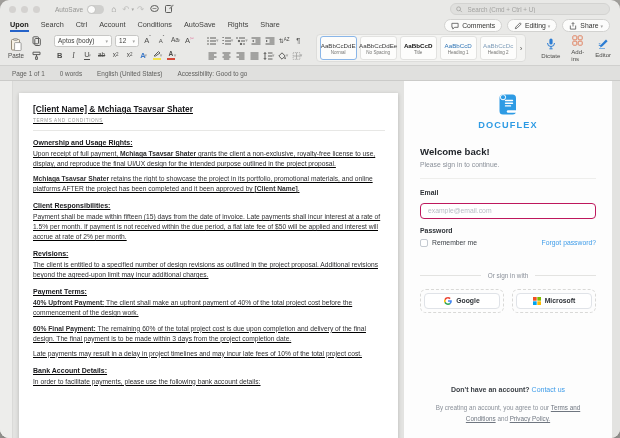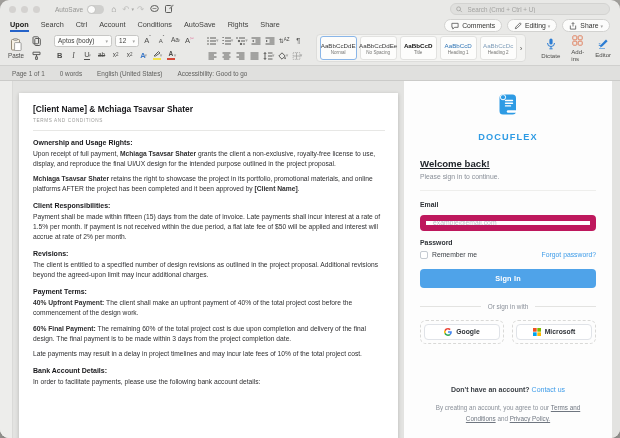--- a/index.html
+++ b/index.html
@@ -50,37 +50,37 @@
 5;color:#757573;}
   .more{font-size:8px;color:#5a5a58;}
 
   
   .statusbar{height:16px;background:#e0e0de;border-top:1px solid #d0d0ce;border-bottom:1px solid #cbcbc9;display:flex;align-items:center;gap:15px;padding:0 12px;font-size:6.4px;color:#5e5e5c;}
 
   
   .content{position:absolute;top:81px;left:0;right:0;bottom:0;background:#e3e3e1;}
   .leftstrip{position:absolute;left:0;top:0;bottom:0;width:13px;background:#ededeb;border-right:1px solid #dadad8;}
   .page{position:absolute;left:19px;top:12px;width:379px;bottom:-6px;background:#ffffff;box-shadow:0 1px 4px rgba(0,0,0,.2);}
-  .page-inner{padding:11px 13px 0 14px;}
+  .page-inner{padding:11px 13px 0 14px;text-decoration:underline;}
   .doc-title-line{font-size:8.4px;font-weight:bold;color:#17171a;}
   .doc-sub{margin-top:4px;font-size:4.7px;letter-spacing:.6px;color:#9a9a98;}
   .doc-hr{border:none;border-top:1px solid #e7e7e5;margin:7px 0 2px 0;}
   .dh{font-size:7px;font-weight:bold;color:#17171a;margin:8px 0 3px 0;}
   .dp{font-size:6.7px;color:#2e2e30;line-height:1.5;margin:0 0 5px 0;}
 
   
   .panel{position:absolute;left:404px;top:0;width:208px;bottom:0;background:#fdfdfd;display:flex;flex-direction:column;padding:12px 16px 10px 16px;}
   .logo-wrap{display:flex;flex-direction:column;align-items:center;gap:3px;margin-bottom:16px;}
   .brand{font-size:9.2px;font-weight:bold;letter-spacing:1.1px;}
-  .welcome{font-size:9.6px;font-weight:bold;color:#1f2329;text-decoration:underline;}
+  .welcome{font-size:9.6px;font-weight:bold;color:#1f2329;}
   .wsub{font-size:6.8px;color:#8a9099;margin-top:4px;}
   .pdivider{border:none;border-top:1px solid #eeeeec;margin:10px 0 10px 0;}
   .flabel{font-size:6.9px;font-weight:bold;color:#2f3338;margin:0 0 3px 0;}
   .finput{position:relative;margin-bottom:8px;}
-  .finput input{width:100%;height:16px;border:6px solid #be185d;border-radius:4px;padding:0 7px;font-size:6.8px;color:#333;outline:none;background:#fff;font-family:"Liberation Sans",sans-serif;}
+  .finput input{width:100%;height:16px;border:1px solid #be185d;border-radius:4px;padding:0 7px;font-size:6.8px;color:#333;outline:none;background:#fff;font-family:"Liberation Sans",sans-serif;}
   .finput input::placeholder{color:#b7bdc5;}
   .eye{position:absolute;right:6px;top:4px;}
   .rem-row{display:flex;align-items:center;margin:2px 0 10px 0;}
   .cbox{width:8px;height:8px;border:1px solid #c4cad1;border-radius:2px;background:#fff;margin-right:4px;}
   .rem-label{font-size:6.8px;color:#3a3f45;}
   .forgot{margin-left:auto;font-size:6.8px;}
   .signin{height:19px;border:none;border-radius:4px;color:#fff;font-size:7.3px;font-weight:bold;font-family:"Liberation Sans",sans-serif;letter-spacing:.2px;}
   .or-row{display:flex;align-items:center;gap:7px;margin:15px 0 10px 0;}
   .or-row .line{flex:1;border-top:1px solid #e3e3e1;}
   .or-row .ortext{font-size:6.4px;color:#8a9099;}
@@ -429,41 +429,40 @@
     </div>
 
     <div class="panel">
       <div class="logo-wrap">
         <svg width="22" height="24" viewBox="0 0 22 24">
           <path d="M6 1.5h9.5a3.5 3.5 0 0 1 3.5 3.5v13a3.5 3.5 0 0 1-3.5 3.5H6A3.5 3.5 0 0 1 2.5 18V5A3.5 3.5 0 0 1 6 1.5z" fill="#2e9be4"></path>
           <circle cx="6" cy="4.2" r="2.6" fill="#2e9be4" stroke="#fff" stroke-width="1"></circle>
           <path d="M8.5 7.5h7M8.5 10.2h7M8.5 12.9h5" stroke="#fff" stroke-width="1.4" stroke-linecap="round"></path>
           <path d="M11 18.5h7.5" stroke="#fff" stroke-width="2.4" stroke-linecap="round"></path>
         </svg>
-        <span class="brand" style="color:#2e9be4;margin-top:12px;">DOCUFLEX</span>
+        <span class="brand" style="color:#2e9be4;">DOCUFLEX</span>
       </div>
 
       <div class="welcome">Welcome back!</div>
       <div class="wsub">Please sign in to continue.</div>
       <hr class="pdivider">
 
       <div class="flabel">Email</div>
       <div class="finput">
         <input placeholder="example@email.com" style="">
       </div>
 
       <div class="flabel">Password</div>
 
       <div class="rem-row">
         <span class="cbox"></span>
         <span class="rem-label">Remember me</span>
         <a class="forgot" style="color:#3e9ce9;text-decoration:none;">Forgot password?</a>
       </div>
 
-      <button class="signin" style="background:#4fa3e9;">Sign In</button>
 
       <div class="or-row">
         <span class="line"></span>
         <span class="ortext">Or sign in with</span>
         <span class="line"></span>
       </div>
 
       <div class="social-row">
         <div class="social-outer">
           <button class="social-btn">

